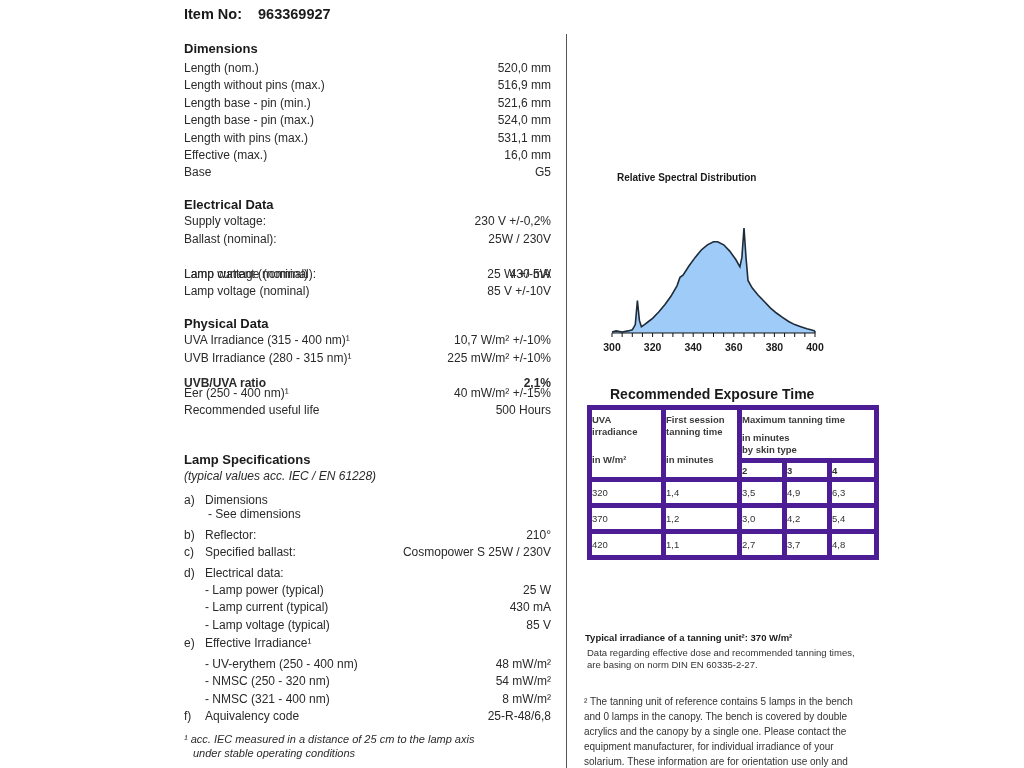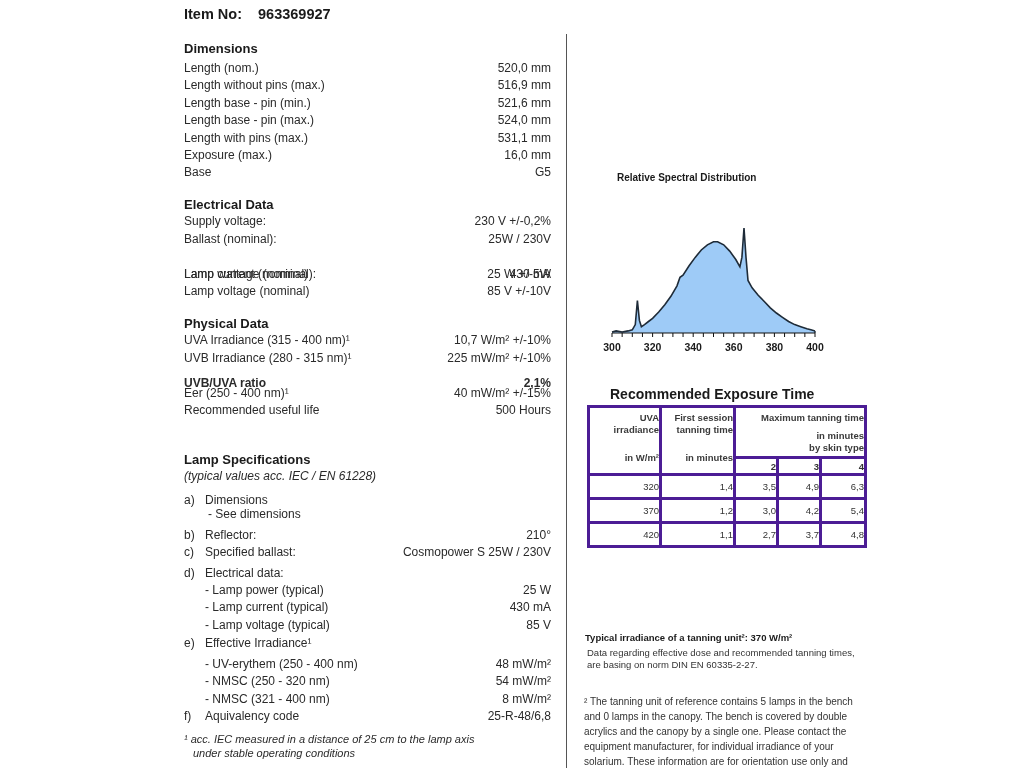--- a/index.html
+++ b/index.html
@@ -16,21 +16,21 @@
   .row .letter { position: absolute; left: 0; top: 0; }
   .subtitle { position: absolute; left: 184px; font-size: 12px; font-style: italic; color: #2a2a2a; }
   .footnote { position: absolute; left: 184px; font-size: 11px; font-style: italic; color: #2a2a2a; line-height: 14px; }
   .divider { position: absolute; left: 566px; top: 34px; width: 1px; height: 734px; background: #555; }
 
   .chart-title { position: absolute; left: 617px; top: 172px; font-size: 10px; font-weight: bold; color: #1a1a1a; }
   #chart { position: absolute; left: 596px; top: 215px; }
 
   .table-title { position: absolute; left: 610px; top: 386px; font-size: 14px; font-weight: bold; color: #1a1a1a; }
   table.exp { position: absolute; left: 587px; top: 405px; border-collapse: collapse; font-size: 9.5px; color: #333; }
-  table.exp td { border: 3px solid #4c1d95; text-align: right; padding: 0; }
+  table.exp td { border: 5px solid #4c1d95; text-align: left; padding: 0; }
   table.exp .h { font-weight: bold; color: #3a3a3a; vertical-align: top; }
   table.exp .h2 { font-weight: bold; }
   table.exp tr.data td { height: 21px; }
 
   .typ-title { position: absolute; left: 585px; top: 632px; font-size: 9.5px; font-weight: bold; color: #1a1a1a; }
   .typ-note { position: absolute; left: 587px; top: 647px; width: 280px; font-size: 9.5px; line-height: 12px; color: #333; }
   .ref-note { position: absolute; left: 584px; top: 694px; width: 285px; font-size: 10px; line-height: 15px; color: #333; }
 </style>
 </head>
 <body>
@@ -55,21 +55,21 @@
     </div>
     <div class="row" style="top: 113.2px;">
       <span class="lbl">Length base - pin (max.)</span>
       <span class="val">524,0 mm</span>
     </div>
     <div class="row" style="top: 130.6px;">
       <span class="lbl">Length with pins (max.)</span>
       <span class="val">531,1 mm</span>
     </div>
     <div class="row" style="top: 148px;">
-      <span class="lbl">Exposure (max.)</span>
+      <span class="lbl">Effective (max.)</span>
       <span class="val">16,0 mm</span>
     </div>
     <div class="row" style="top: 165.4px;">
       <span class="lbl">Base</span>
       <span class="val">G5</span>
     </div>
   </div>
 
 <div class="sec-title" style="top:197px">Electrical Data</div>
 <div id="elec-rows">

